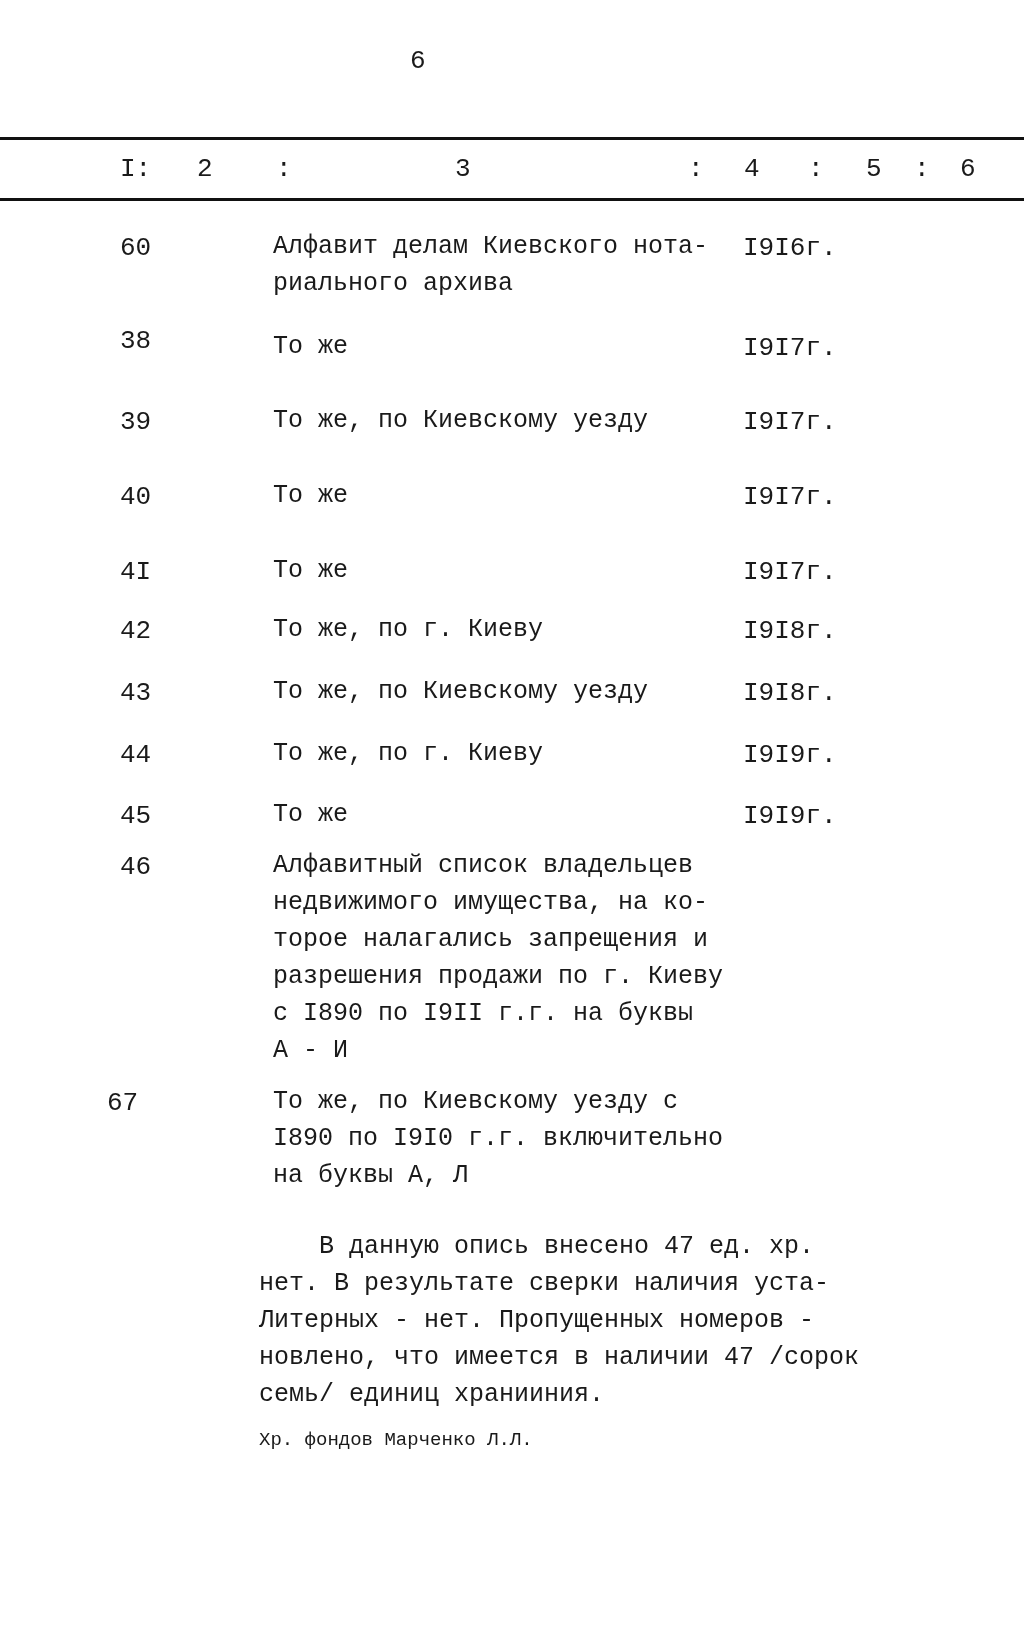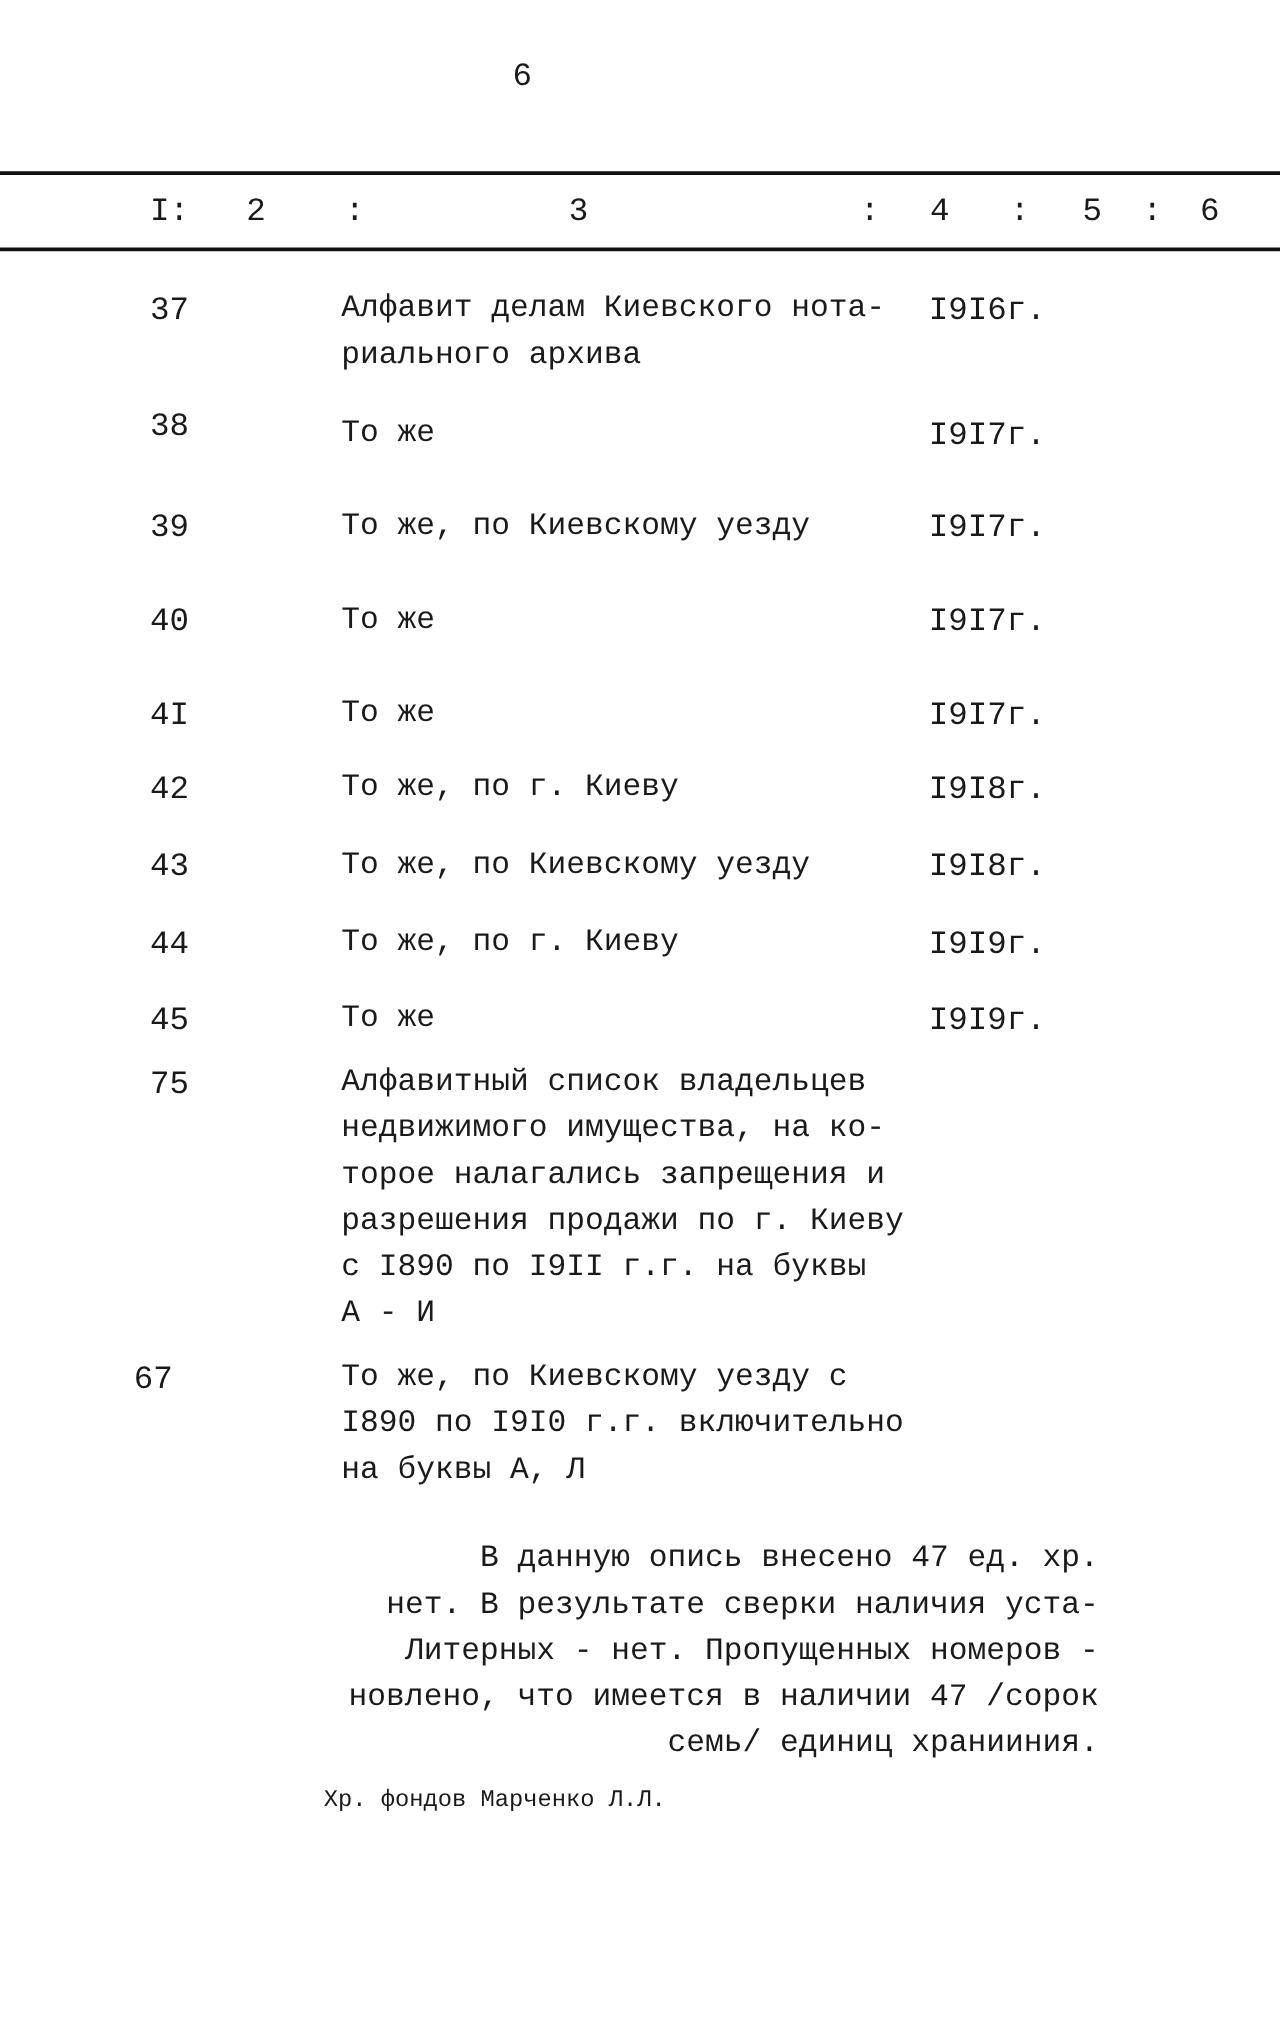--- a/index.html
+++ b/index.html
@@ -25,21 +25,21 @@
   }
   .row-title {
     position: absolute; left: 273px; width: 460px;
     font-size: 25px; line-height: 37px; white-space: pre-line;
   }
   .row-date {
     position: absolute; left: 743px; font-size: 26px;
   }
   .note {
     position: absolute; left: 259px; top: 1228px; width: 620px;
-    font-size: 25px; line-height: 37px; text-align: right;
+    font-size: 25px; line-height: 37px;
   }
   .note-line { white-space: pre; display: block; }
   .signature {
     position: absolute; left: 259px; top: 1429px;
     font-size: 19px;
   }
 </style>
 </head>
 <body>
 
@@ -56,21 +56,21 @@
     <span class="col-header" style="left:744px">4</span>
     <span class="col-header" style="left:808px">:</span>
     <span class="col-header" style="left:866px">5</span>
     <span class="col-header" style="left:914px">:</span>
     <span class="col-header" style="left:960px">6</span>
   </div>
   <div class="rule bottom"></div>
 
   <div>
     <div>
-      <span class="row-num" style="top:233px">37</span>
+      <span class="row-num" style="top:233px">60</span>
       <span class="row-title" style="top:228px">Алфавит делам Киевского нота-
 риального архива</span>
       <span class="row-date" style="top:233px">I9I6г.</span>
     </div>
     <div>
       <span class="row-num" style="top:326px">38</span>
       <span class="row-title" style="top:328px">То же</span>
       <span class="row-date" style="top:333px">I9I7г.</span>
     </div>
     <div>
@@ -102,21 +102,21 @@
       <span class="row-num" style="top:740px">44</span>
       <span class="row-title" style="top:735px">То же, по г. Киеву</span>
       <span class="row-date" style="top:740px">I9I9г.</span>
     </div>
     <div>
       <span class="row-num" style="top:801px">45</span>
       <span class="row-title" style="top:796px">То же</span>
       <span class="row-date" style="top:801px">I9I9г.</span>
     </div>
     <div>
-      <span class="row-num" style="top:852px">75</span>
+      <span class="row-num" style="top:852px">46</span>
       <span class="row-title" style="top:847px">Алфавитный список владельцев
 недвижимого имущества, на ко-
 торое налагались запрещения и
 разрешения продажи по г. Киеву
 с I890 по I9II г.г. на буквы
 А - И</span>
       <span class="row-date" style="top:852px"></span>
     </div>
     <div>
       <span class="row-num" style="top:1088px; left:107px">67</span>

